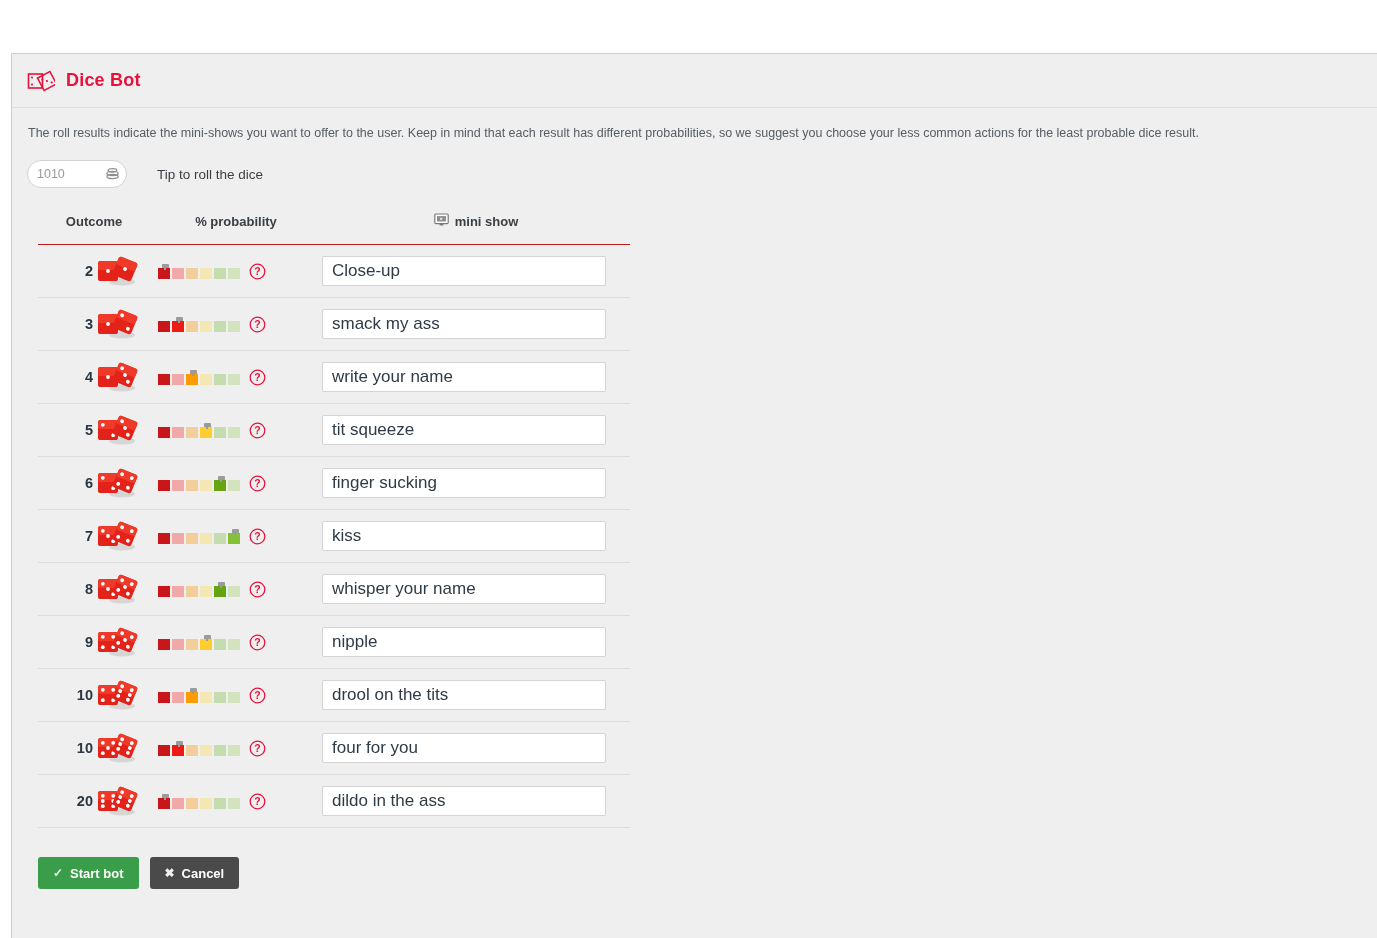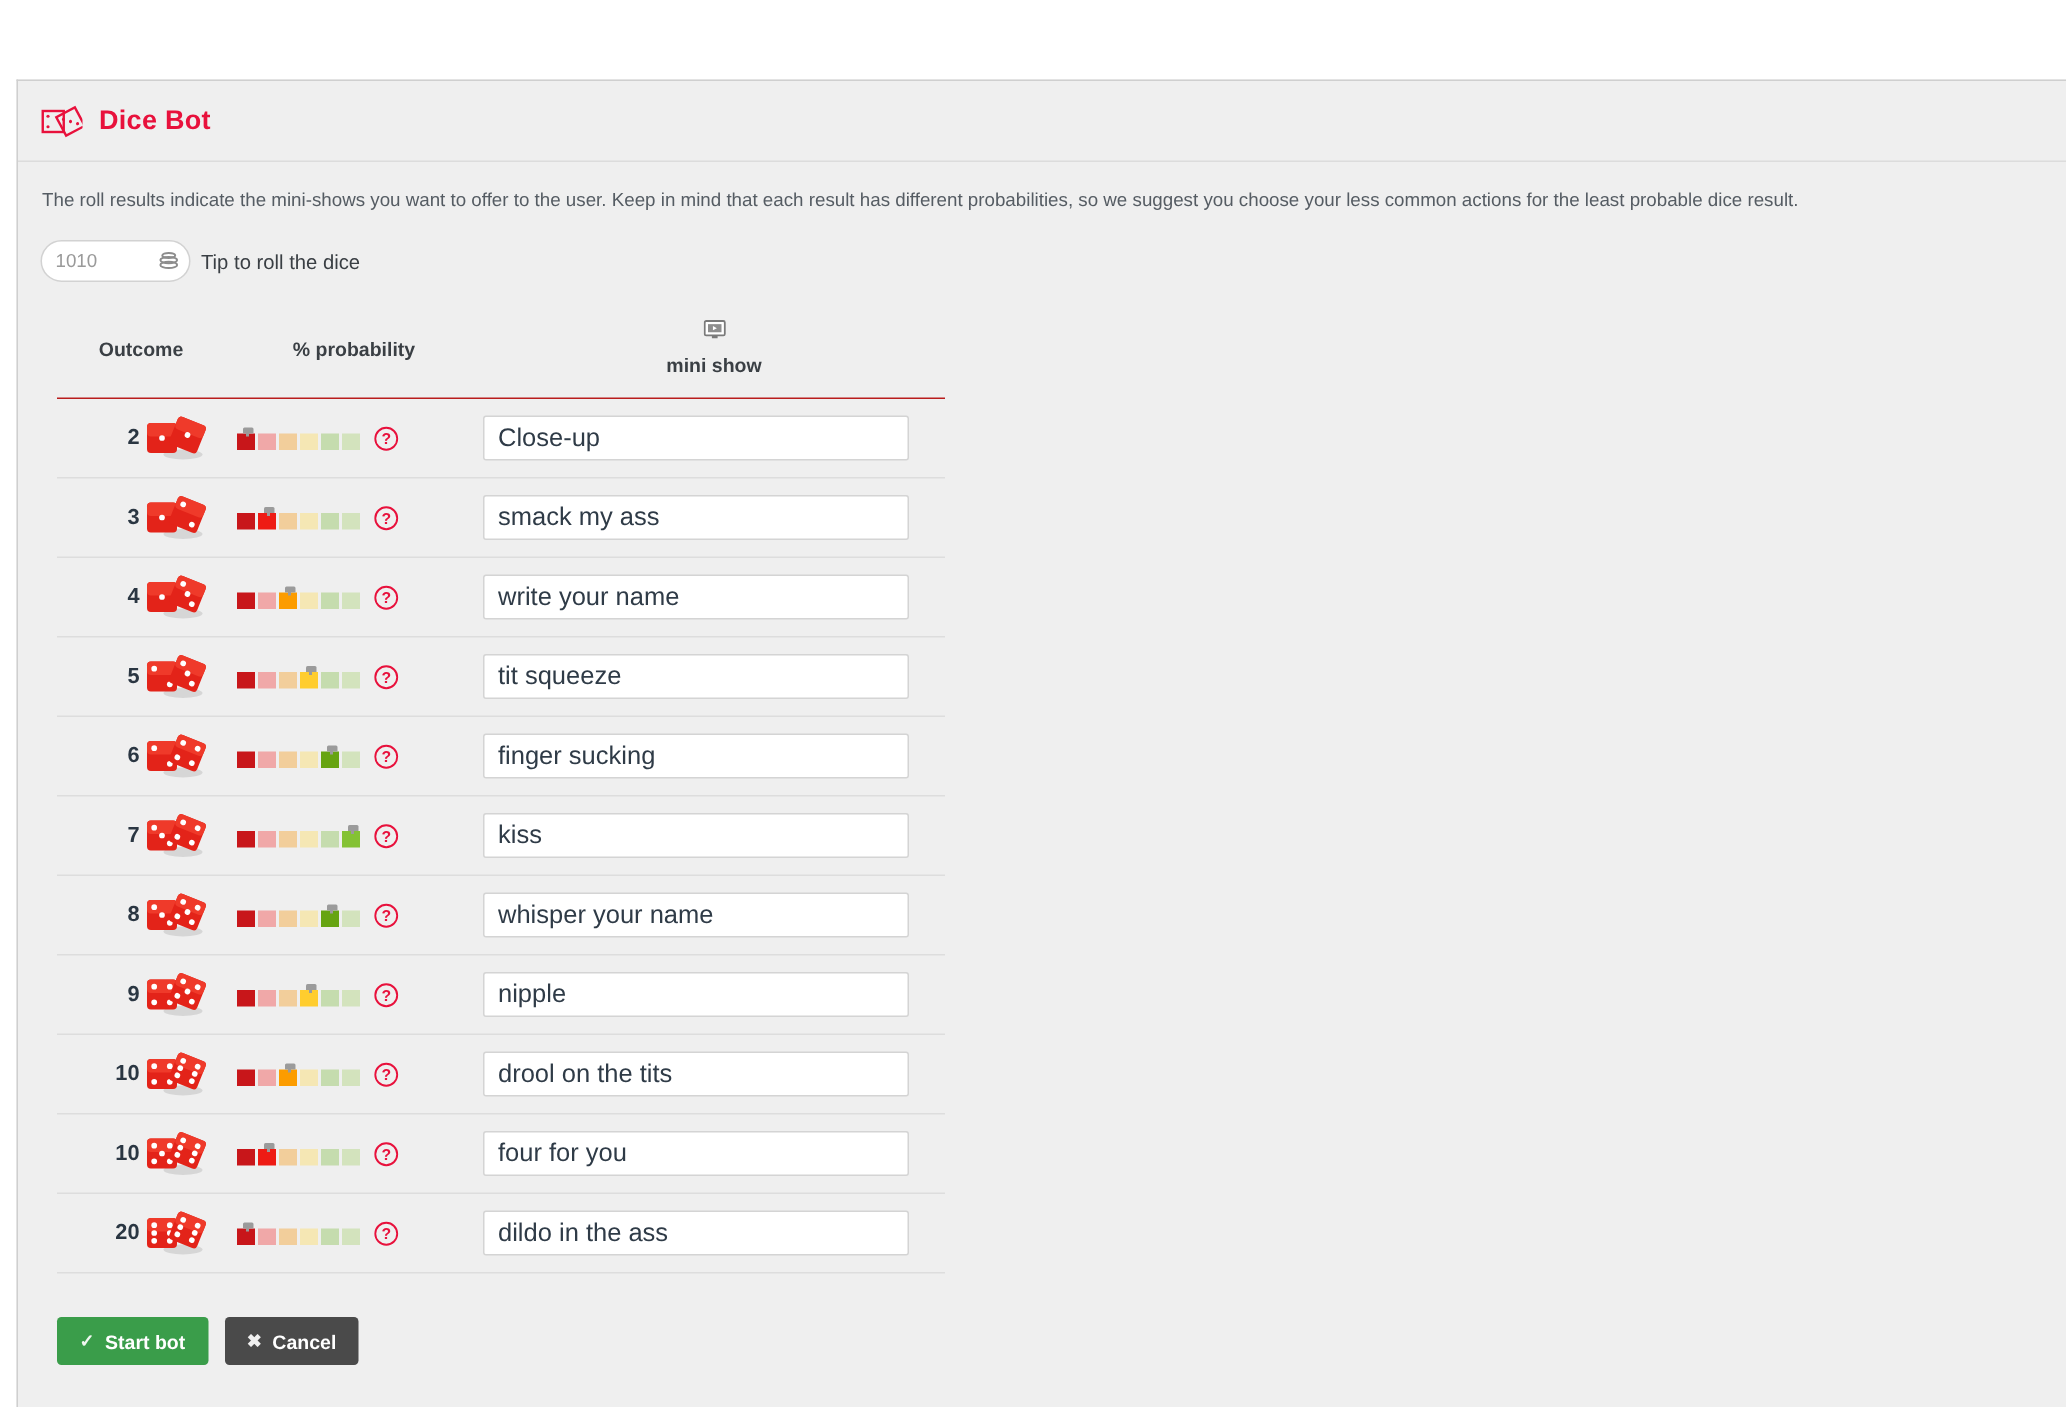--- a/index.html
+++ b/index.html
@@ -81,21 +81,21 @@
   }
   #token-icon {
     position: absolute;
     right: 7px;
     top: 6px;
     pointer-events: none;
   }
   #tip-label {
     font-size: 13.5px;
     color: #3a3f44;
-    margin-left: 7px;
+    margin-left: 30px;
   }
 
   
   #dice-table {
     margin: 25px 0 0 26px;
     width: 592px;
     border-collapse: collapse;
   }
   #dice-table th {
     font-size: 13px;
@@ -105,21 +105,20 @@
     text-align: center;
     border-bottom: 1px solid #b91c1c;
   }
   th.col-outcome { width: 112px; }
   th.col-prob    { width: 172px; }
   th.col-mini    { width: 308px; }
   .mini-head-inner {
     display: inline-flex;
     align-items: center;
     gap: 6px;
-    flex-direction: column;
   }
   #dice-table td {
     border-bottom: 1px solid #dddddd;
     height: 53px;
     vertical-align: middle;
   }
   #dice-table tr:last-child td { border-bottom: 1px solid #dddddd; }
 
   
   .outcome-cell {

